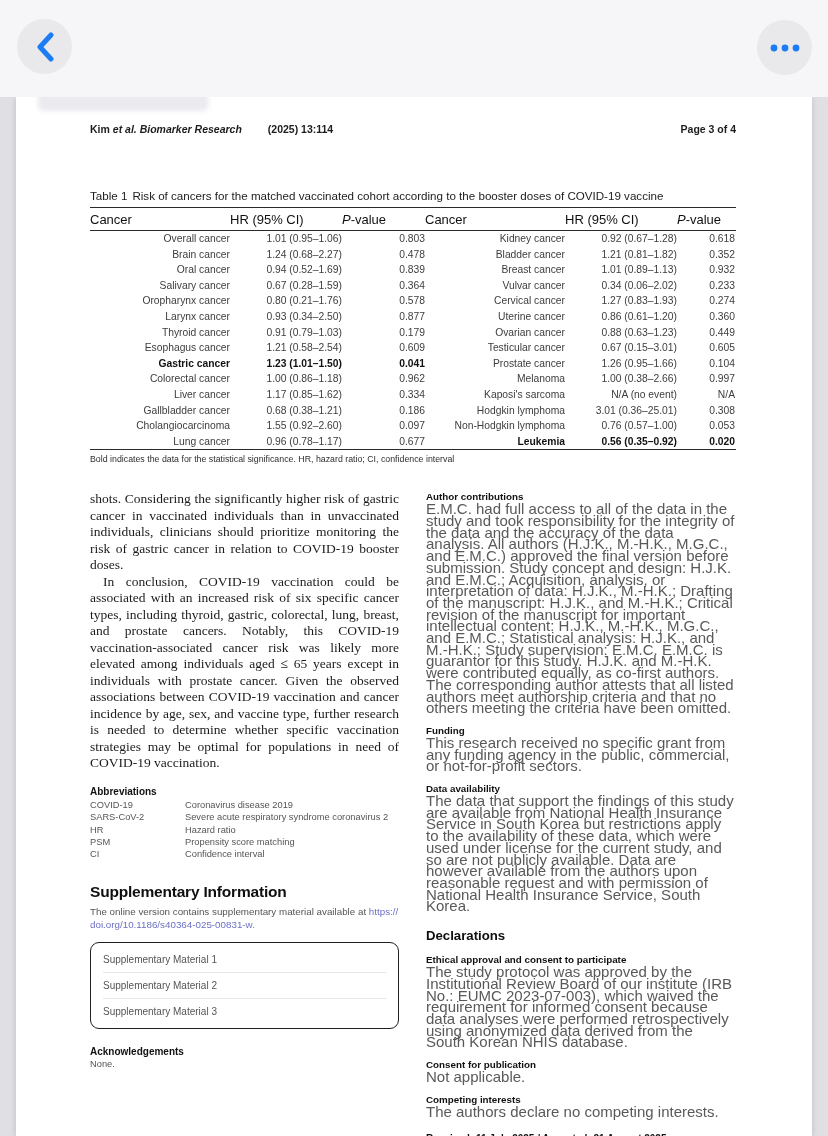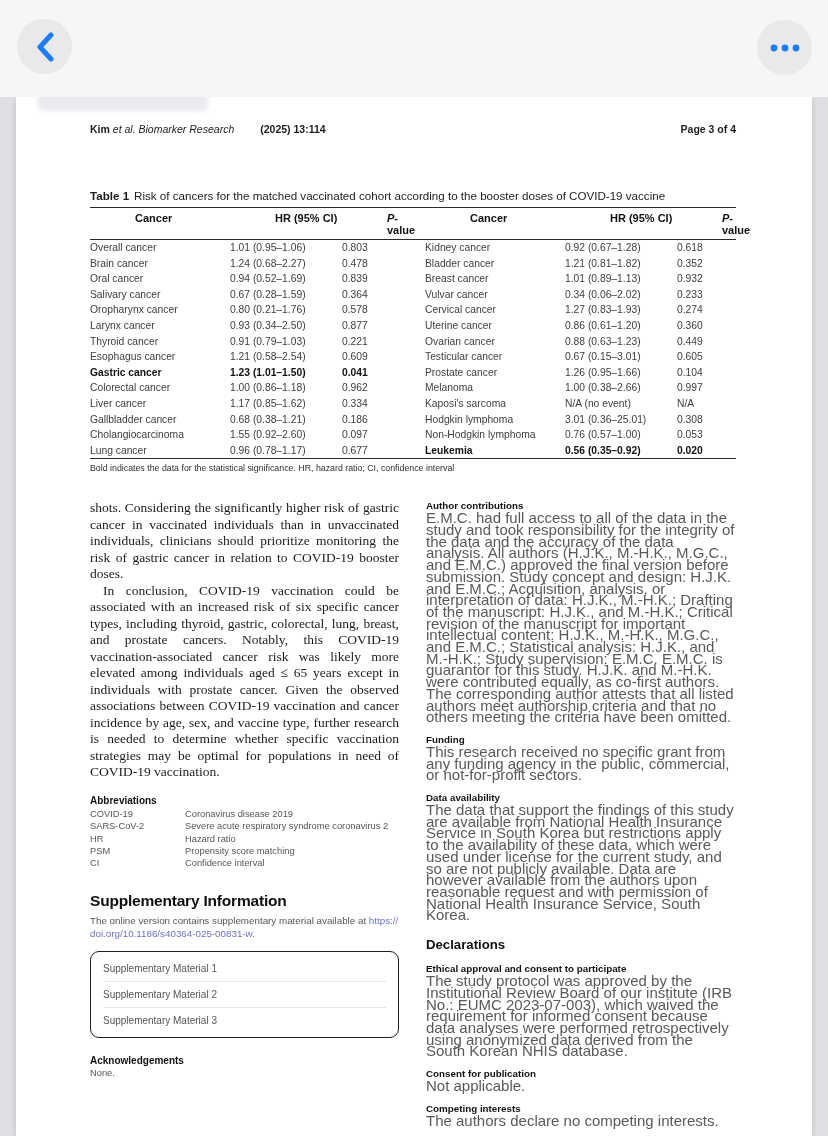--- a/index.html
+++ b/index.html
@@ -17,33 +17,33 @@
   .circle-btn.more { right:16px; top:20px; }
 
   
   .page-scroll { position:absolute; top:97px; left:0; right:0; bottom:0; }
   .paper { position:absolute; top:0; left:16px; width:796px; height:1039px; background:#ffffff; box-shadow:0 1px 6px rgba(0,0,0,0.15); }
   .blur-bar { position:absolute; top:-5px; left:22px; width:170px; height:19px; background:#eaeaef; border-radius:5px; filter:blur(2.5px); }
   .paper-inner { padding:26px 76px 0 74px; }
 
   .doc-header { display:flex; justify-content:space-between; font-size:10.5px; color:#1c1c1c; }
   .ref-authors { font-weight:bold; }
-  .ref-journal { font-style:italic; font-weight:normal; margin-left:3px;margin-top:48px; }
+  .ref-journal { font-style:italic; font-weight:bold; margin-left:3px;margin-top:48px; }
   .ref-citation { margin-left:26px; font-weight:bold; }
   .doc-page-num { font-weight:bold; }
 
   
   .table-caption { margin-top:54px; font-size:11.6px; color:#1c1c1c; padding-bottom:5px; }
-  .cap-label { font-weight:bold; margin-right:5px; }
+  .cap-label { font-weight:normal; margin-right:5px; }
   .grid-table { border-top:1.2px solid #2a2a2a; border-bottom:1.2px solid #2a2a2a; }
   .grid-row { display:grid; grid-template-columns:140px 112px 83px 140px 112px 58px; align-items:baseline; }
   .header-row { border-bottom:1px solid #2a2a2a; padding:4px 0 3px; }
-  .header-row .cell { font-weight:bold; font-size:11px; color:#111;margin-left:45px; }
+  .header-row .cell { font-weight:normal; font-size:13px; color:#111; }
   .p-head::first-letter { font-style:italic; }
-  .body-row { height:15.6px; }
+  .body-row { height:15.6px;text-align:right; }
   .body-row .cell { font-size:10.3px; color:#3d3d3d; line-height:15.6px; white-space:nowrap; overflow:hidden; }
   .bold-cell { font-weight:bold; color:#111 !important; }
   .table-footnote { font-size:8.8px; color:#2e2e2e; padding-top:4px; }
 
   
   .columns { display:flex; gap:27px; margin-top:27px; }
   .col { width:309px; flex:0 0 309px; }
 
   .body-text { font-family:"Liberation Serif",serif; font-size:13.5px; line-height:16.5px; text-align:justify; color:#1b1b1b; }
   .body-text.indent { text-indent:13px; }
@@ -162,21 +162,21 @@
                 <div class="cell">Larynx cancer</div>
                 <div class="cell">0.93 (0.34–2.50)</div>
                 <div class="cell">0.877</div>
                 <div class="cell">Uterine cancer</div>
                 <div class="cell">0.86 (0.61–1.20)</div>
                 <div class="cell">0.360</div>
               </div>
               <div class="grid-row body-row">
                 <div class="cell">Thyroid cancer</div>
                 <div class="cell">0.91 (0.79–1.03)</div>
-                <div class="cell">0.221</div>
+                <div class="cell">0.179</div>
                 <div class="cell">Ovarian cancer</div>
                 <div class="cell">0.88 (0.63–1.23)</div>
                 <div class="cell">0.449</div>
               </div>
               <div class="grid-row body-row">
                 <div class="cell">Esophagus cancer</div>
                 <div class="cell">1.21 (0.58–2.54)</div>
                 <div class="cell">0.609</div>
                 <div class="cell">Testicular cancer</div>
                 <div class="cell">0.67 (0.15–3.01)</div>

